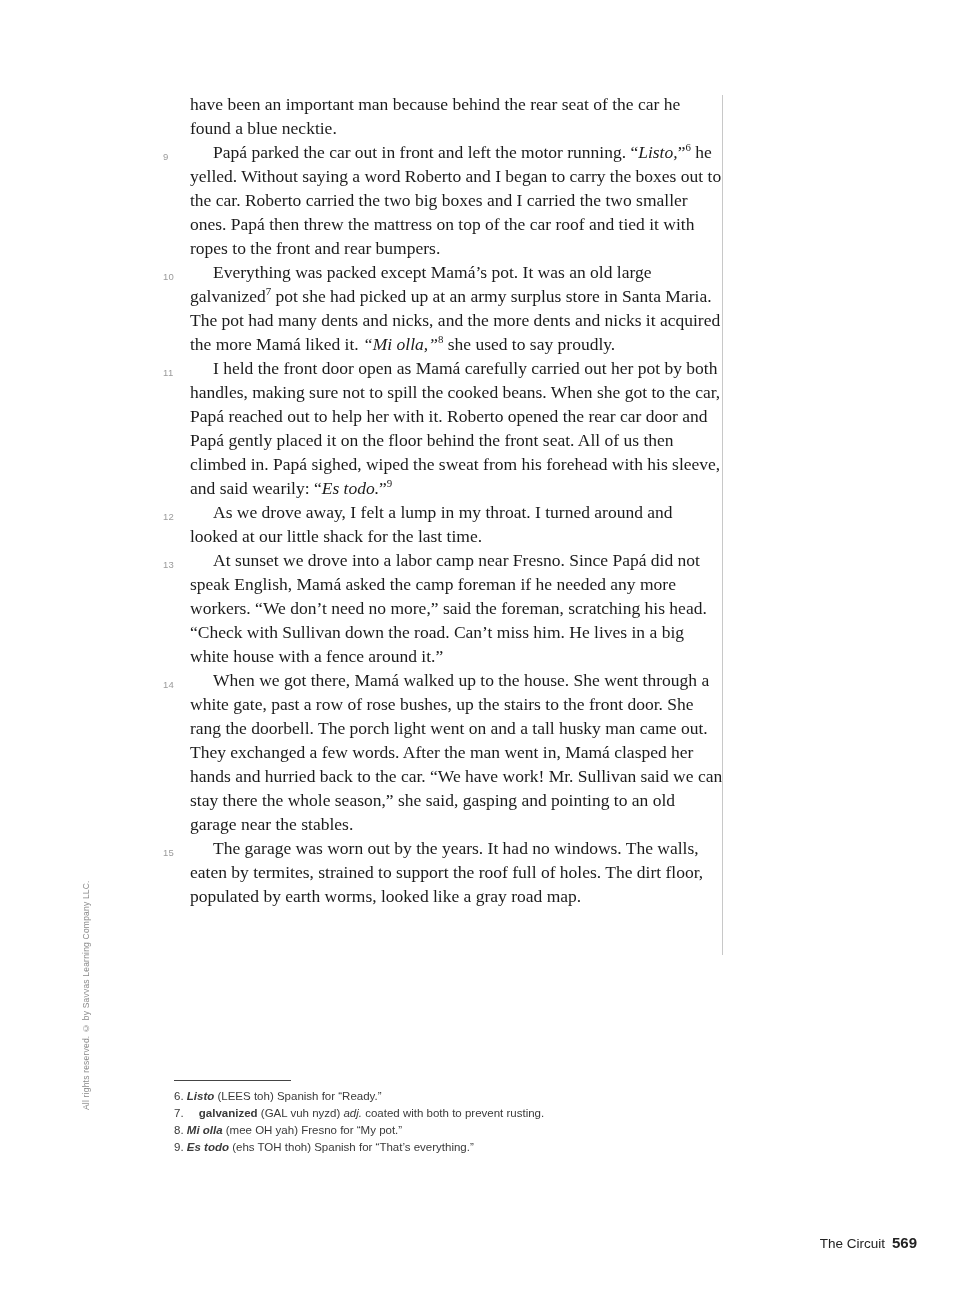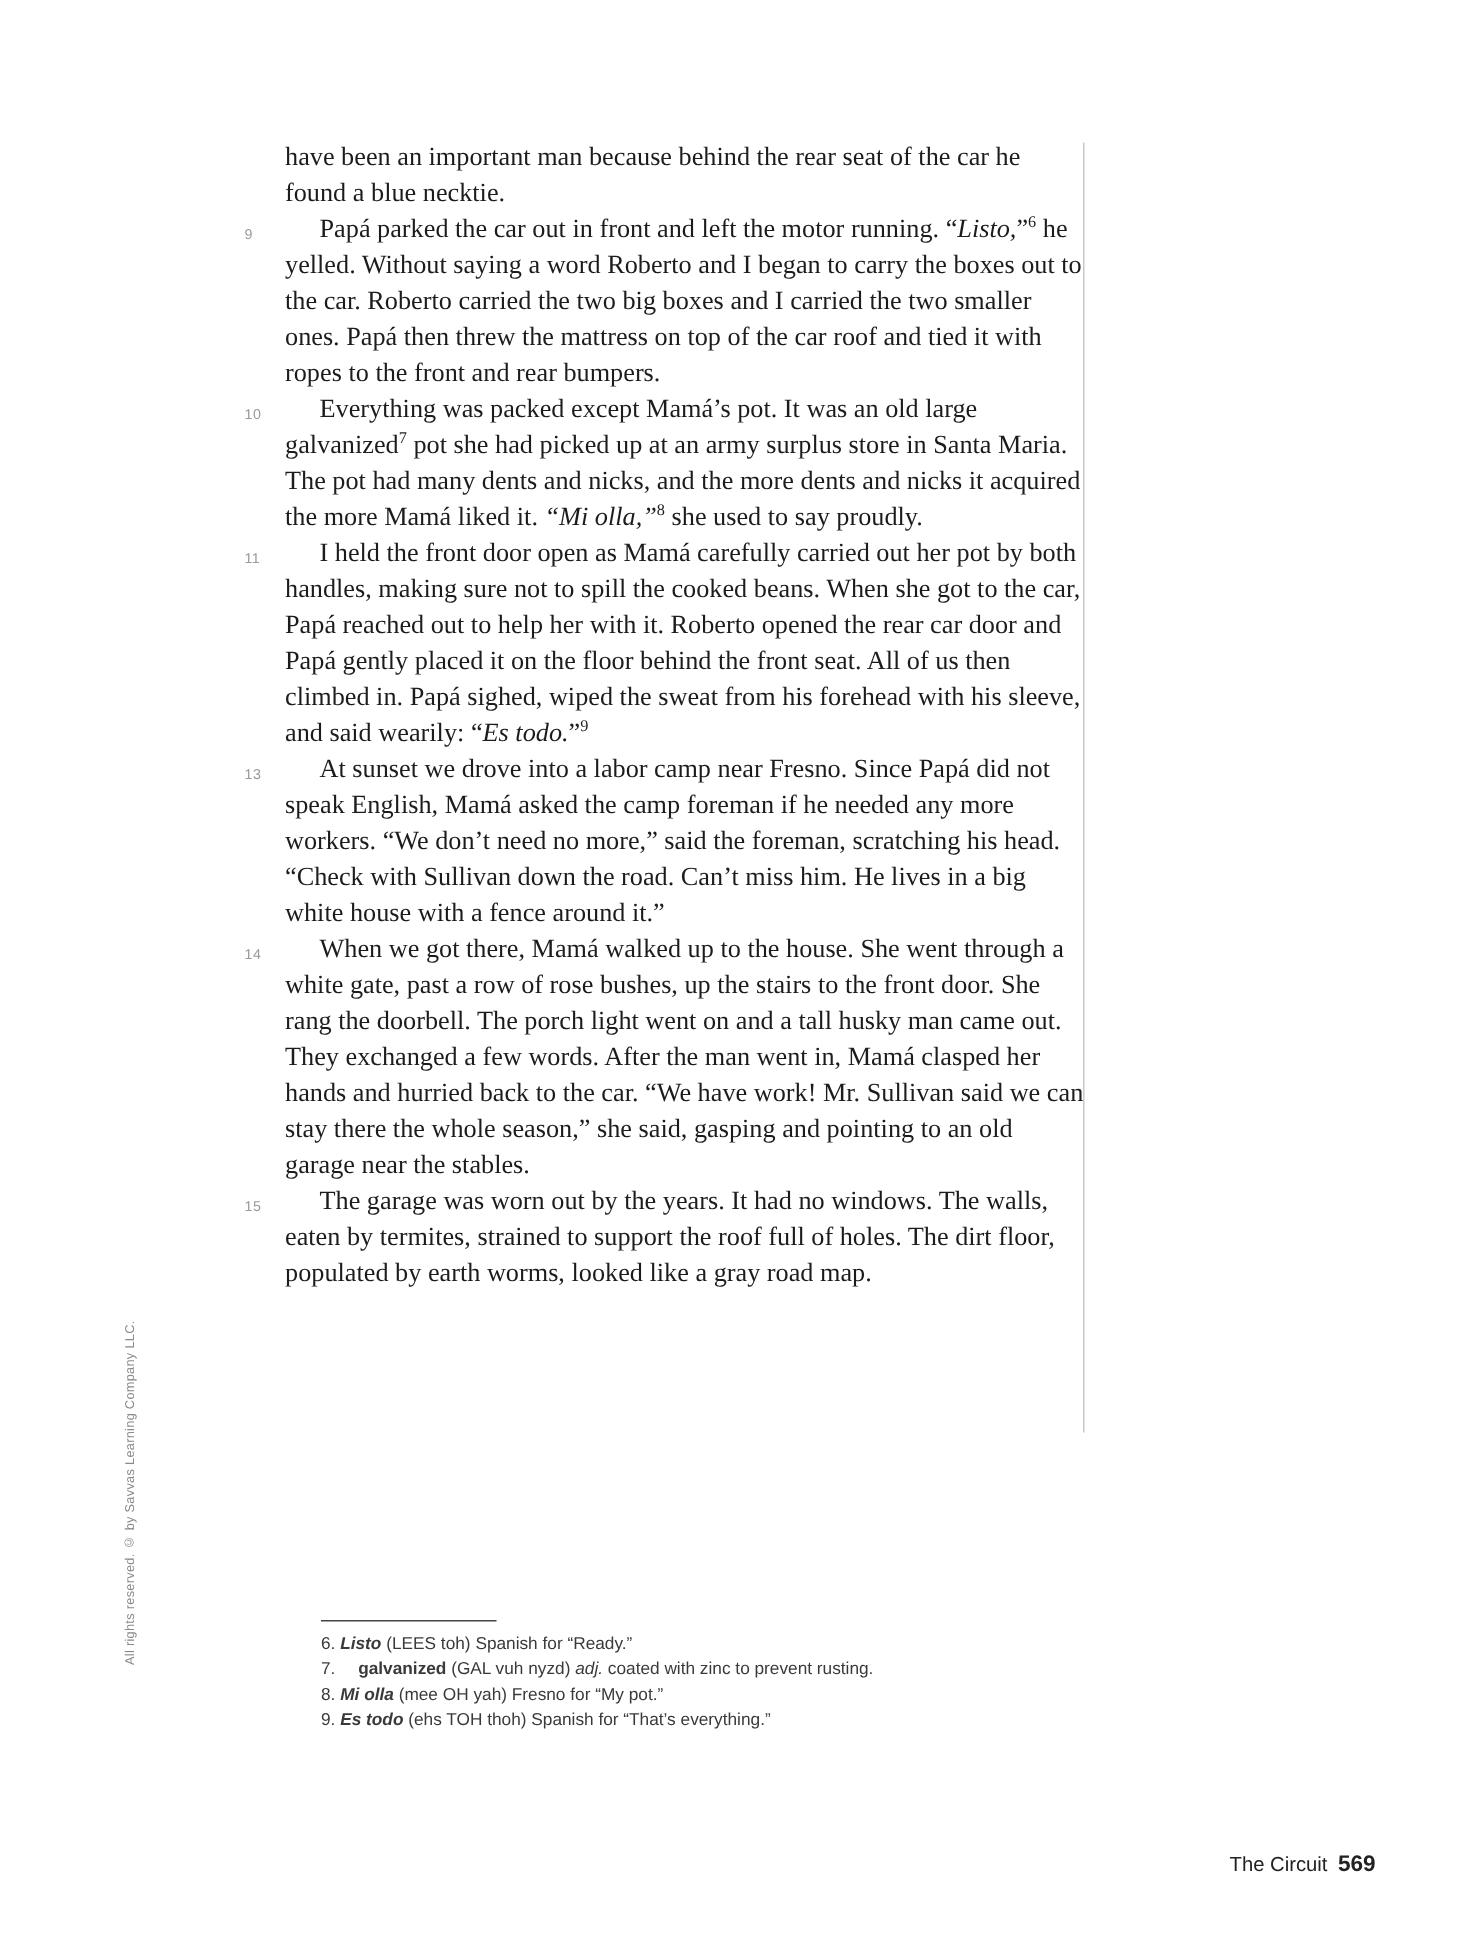--- a/index.html
+++ b/index.html
@@ -34,21 +34,21 @@
   
   .v-rule {
     position: absolute; left: 722px; top: 95px;
     width: 1px; height: 860px; background: #c8c8c8;
   }
 
   
   .footnotes {
     position: absolute; left: 174px; top: 1080px; width: 560px;
     font-family: "Liberation Sans", sans-serif;
-    font-size: 11.5px; line-height: 17px; color: #3a3a3a; margin-left: 40px;
+    font-size: 11.5px; line-height: 17px; color: #3a3a3a;
   }
   .fn-rule { width: 117px; height: 1px; background: #444; margin-bottom: 7px; }
 
   
   .copyright {
     position: absolute; left: 82px; top: 958px; height: 152px;
     writing-mode: vertical-rl; transform: rotate(180deg);
     font-family: "Liberation Sans", sans-serif;
     font-size: 8.5px; color: #8a8a8a; letter-spacing: 0.2px;
     line-height: 9px;
@@ -91,20 +91,24 @@
     <div class="para indent">
       <span class="pnum">10</span>
       <span class="ptext-wrap"><span>Everything was packed except Mamá’s pot. It was an old large galvanized</span><sup>7</sup><span> pot she had picked up at an army surplus store in Santa Maria. The pot had many dents and nicks, and the more dents and nicks it acquired the more Mamá liked it. </span><span style="font-style: italic;">“Mi olla,”</span><sup>8</sup><span> she used to say proudly.</span></span>
     </div>
 
     <div class="para indent">
       <span class="pnum">11</span>
       <span class="ptext-wrap"><span>I held the front door open as Mamá carefully carried out her pot by both handles, making sure not to spill the cooked beans. When she got to the car, Papá reached out to help her with it. Roberto opened the rear car door and Papá gently placed it on the floor behind the front seat. All of us then climbed in. Papá sighed, wiped the sweat from his forehead with his sleeve, and said wearily: “</span><span style="font-style: italic;">Es todo.</span><span>”</span><sup>9</sup></span>
     </div>
 
+    <div class="para indent">
+      <span class="pnum">12</span>
+      <span class="ptext-wrap"><span>As we drove away, I felt a lump in my throat. I turned around and looked at our little shack for the last time.</span></span>
+    </div>
 
     <div class="para indent">
       <span class="pnum">13</span>
       <span class="ptext-wrap"><span>At sunset we drove into a labor camp near Fresno. Since Papá did not speak English, Mamá asked the camp foreman if he needed any more workers. “We don’t need no more,” said the foreman, scratching his head. “Check with Sullivan down the road. Can’t miss him. He lives in a big white house with a fence around it.”</span></span>
     </div>
 
     <div class="para indent">
       <span class="pnum">14</span>
       <span class="ptext-wrap"><span>When we got there, Mamá walked up to the house. She went through a white gate, past a row of rose bushes, up the stairs to the front door. She rang the doorbell. The porch light went on and a tall husky man came out. They exchanged a few words. After the man went in, Mamá clasped her hands and hurried back to the car. “We have work! Mr. Sullivan said we can stay there the whole season,” she said, gasping and pointing to an old garage near the stables.</span></span>
     </div>
@@ -112,21 +116,21 @@
     <div class="para indent">
       <span class="pnum">15</span>
       <span class="ptext-wrap"><span>The garage was worn out by the years. It had no windows. The walls, eaten by termites, strained to support the roof full of holes. The dirt floor, populated by earth worms, looked like a gray road map.</span></span>
     </div>
 
   </div>
 
   <div class="footnotes">
     <div class="fn-rule"></div>
     <div class="footnote"><span>6. </span><span style="font-style: italic; font-weight: bold;">Listo</span><span>  (LEES toh) Spanish for “Ready.”</span></div>
-    <div class="footnote"><span>7. </span><span style="font-weight: bold; padding-left: 12px;">galvanized</span><span>  (GAL vuh nyzd) </span><span style="font-style: italic;">adj.</span><span> coated with zinc to prevent rusting.</span></div>
+    <div class="footnote"><span>7. </span><span style="font-weight: bold; padding-left: 12px;">galvanized</span><span>  (GAL vuh nyzd) </span><span style="font-style: italic;">adj.</span><span> coated with both to prevent rusting.</span></div>
     <div class="footnote"><span>8. </span><span style="font-style: italic; font-weight: bold;">Mi olla</span><span>  (mee OH yah) Fresno for “My pot.”</span></div>
     <div class="footnote"><span>9. </span><span style="font-style: italic; font-weight: bold;">Es todo</span><span>  (ehs TOH thoh) Spanish for “That’s everything.”</span></div>
   </div>
 
   <div class="footer">
     <span class="ftitle">The Circuit</span><span class="fpage">569</span>
   </div>
 
 </div>
 

